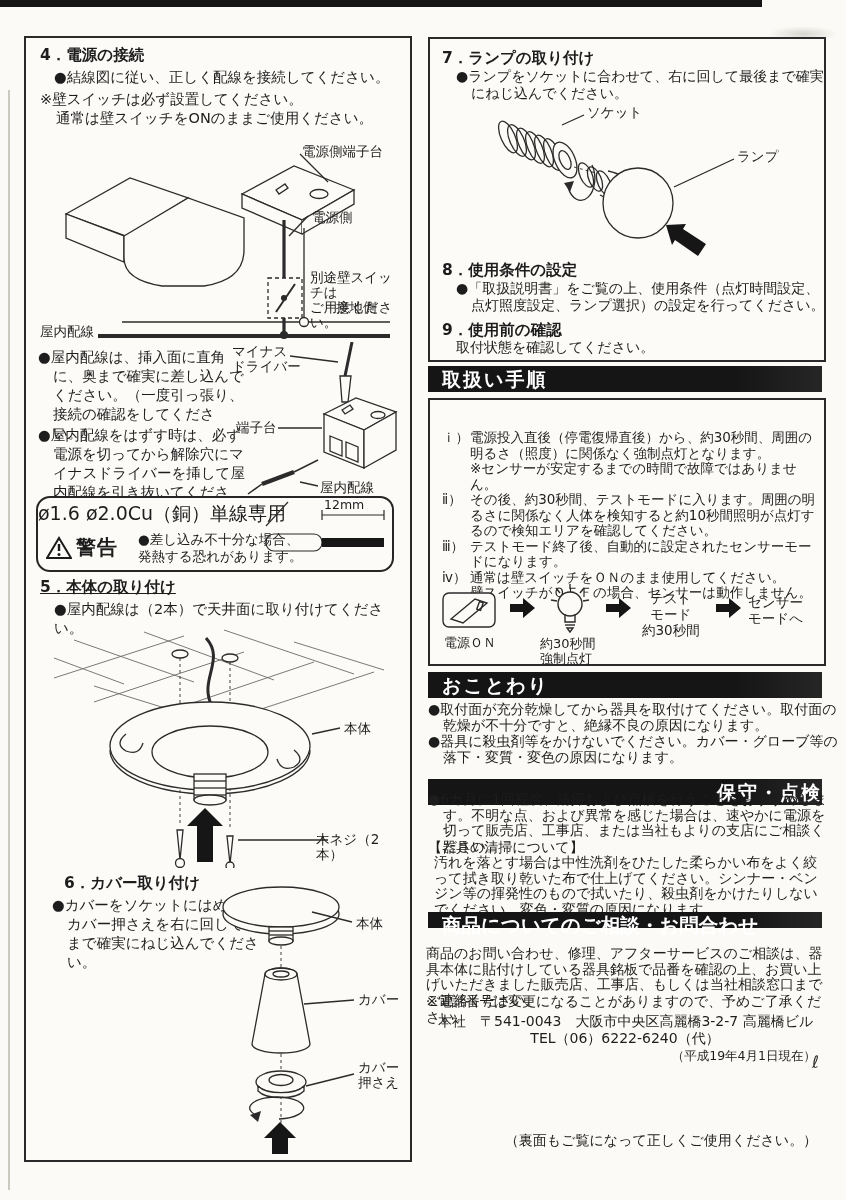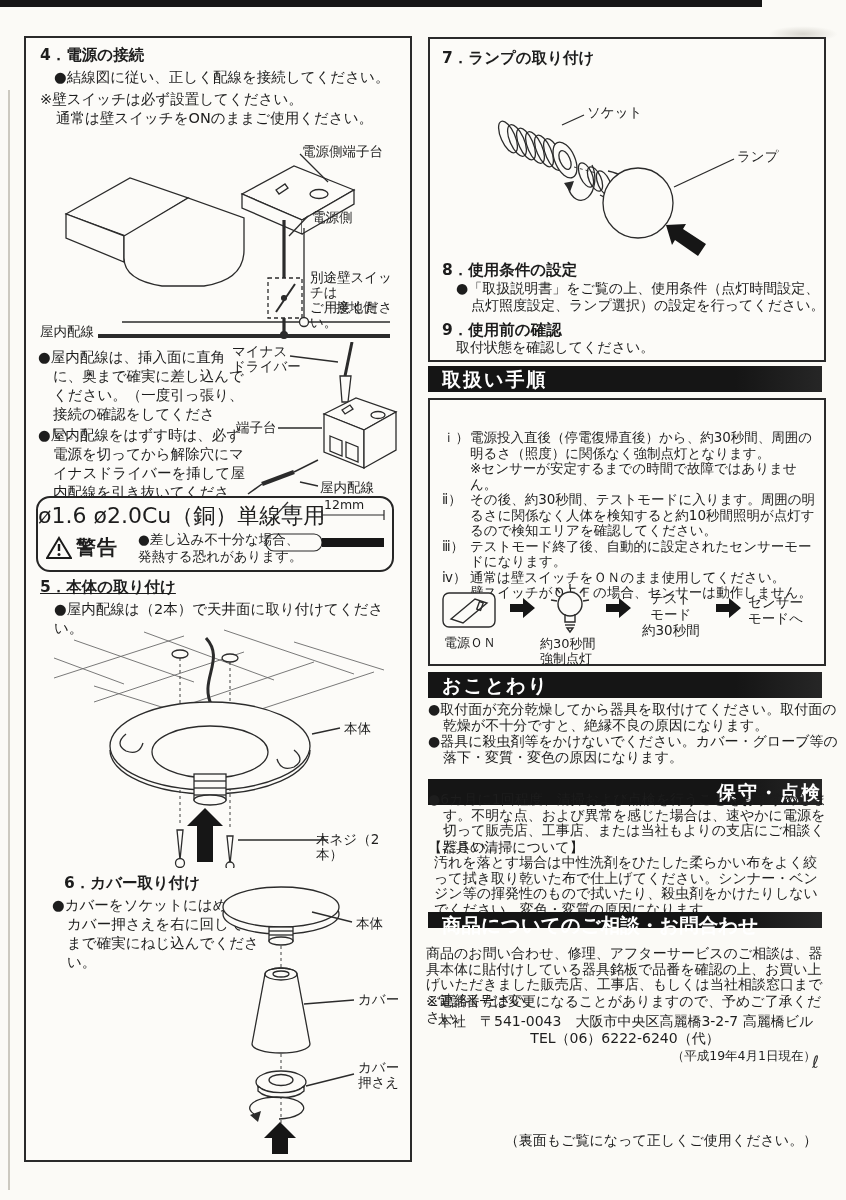--- a/index.html
+++ b/index.html
@@ -100,21 +100,21 @@
         <line x1="68" y1="140" x2="86" y2="144"></line>
       </g>
     </svg>
     <div class="lbl" style="left:0px;top:2px;">マイナス
 ドライバー</div>
     <div class="lbl" style="left:4px;top:78px;">端子台</div>
     <div class="lbl" style="left:88px;top:138px;">屋内配線</div>
   </div>
 
   <div class="abs" style="left:10px;top:458px;width:354px;height:72px;border:2px solid #262626;border-radius:14px;background:#fcfbf8;">
-    <div class="abs" style="left:0;top:3px;font-size:22px;font-weight:500;">ø1.6 ø2.0Cu（銅）単線専用</div>
+    <div class="abs" style="left:0;top:3px;font-size:19px;font-weight:500;">ø1.6 ø2.0Cu（銅）単線専用</div>
     <svg class="abs" style="left:226px;top:0px;" width="126" height="70" viewBox="0 0 126 70">
       <g stroke="#2b2b2b" fill="none" stroke-width="1.2">
         <line x1="2" y1="28" x2="24" y2="4"></line>
         <line x1="58" y1="12" x2="58" y2="22"></line>
         <line x1="120" y1="12" x2="120" y2="22"></line>
         <line x1="58" y1="17" x2="120" y2="17"></line>
         <rect x="2" y="36" width="56" height="17" rx="8" fill="#fcfbf8"></rect>
         <rect x="58" y="40" width="62" height="9" fill="#171717" stroke="none"></rect>
       </g>
     </svg>
@@ -206,20 +206,21 @@
     </svg>
     <div class="lbl" style="left:190px;top:38px;">本体</div>
     <div class="lbl" style="left:192px;top:114px;">カバー</div>
     <div class="lbl" style="left:192px;top:182px;">カバー
 押さえ</div>
   </div>
 </div>
 
 <div class="box" style="left:428px;top:37px;width:394px;height:321px;">
   <div class="abs title" style="left:12px;top:10px;">7．ランプの取り付け</div>
+  <div class="abs rt hang" style="left:26px;top:29px;width:356px;line-height:17px;">●ランプをソケットに合わせて、右に回して最後まで確実にねじ込んでください。</div>
 
   <div class="diag" style="left:20px;top:64px;width:360px;height:154px;">
     <svg width="360" height="154" viewBox="0 0 360 154">
       <g stroke="#2b2b2b" fill="none" stroke-width="1.3">
         <ellipse cx="58" cy="34" rx="7" ry="17" transform="rotate(-24 58 34)"></ellipse>
         <ellipse cx="67" cy="37.5" rx="7" ry="17" transform="rotate(-24 67 37.5)"></ellipse>
         <ellipse cx="76" cy="41" rx="7" ry="17" transform="rotate(-24 76 41)"></ellipse>
         <ellipse cx="85" cy="44.5" rx="7" ry="17" transform="rotate(-24 85 44.5)"></ellipse>
         <ellipse cx="94" cy="48" rx="7" ry="17" transform="rotate(-24 94 48)"></ellipse>
         <ellipse cx="103" cy="51.5" rx="7" ry="17" transform="rotate(-24 103 51.5)"></ellipse>

